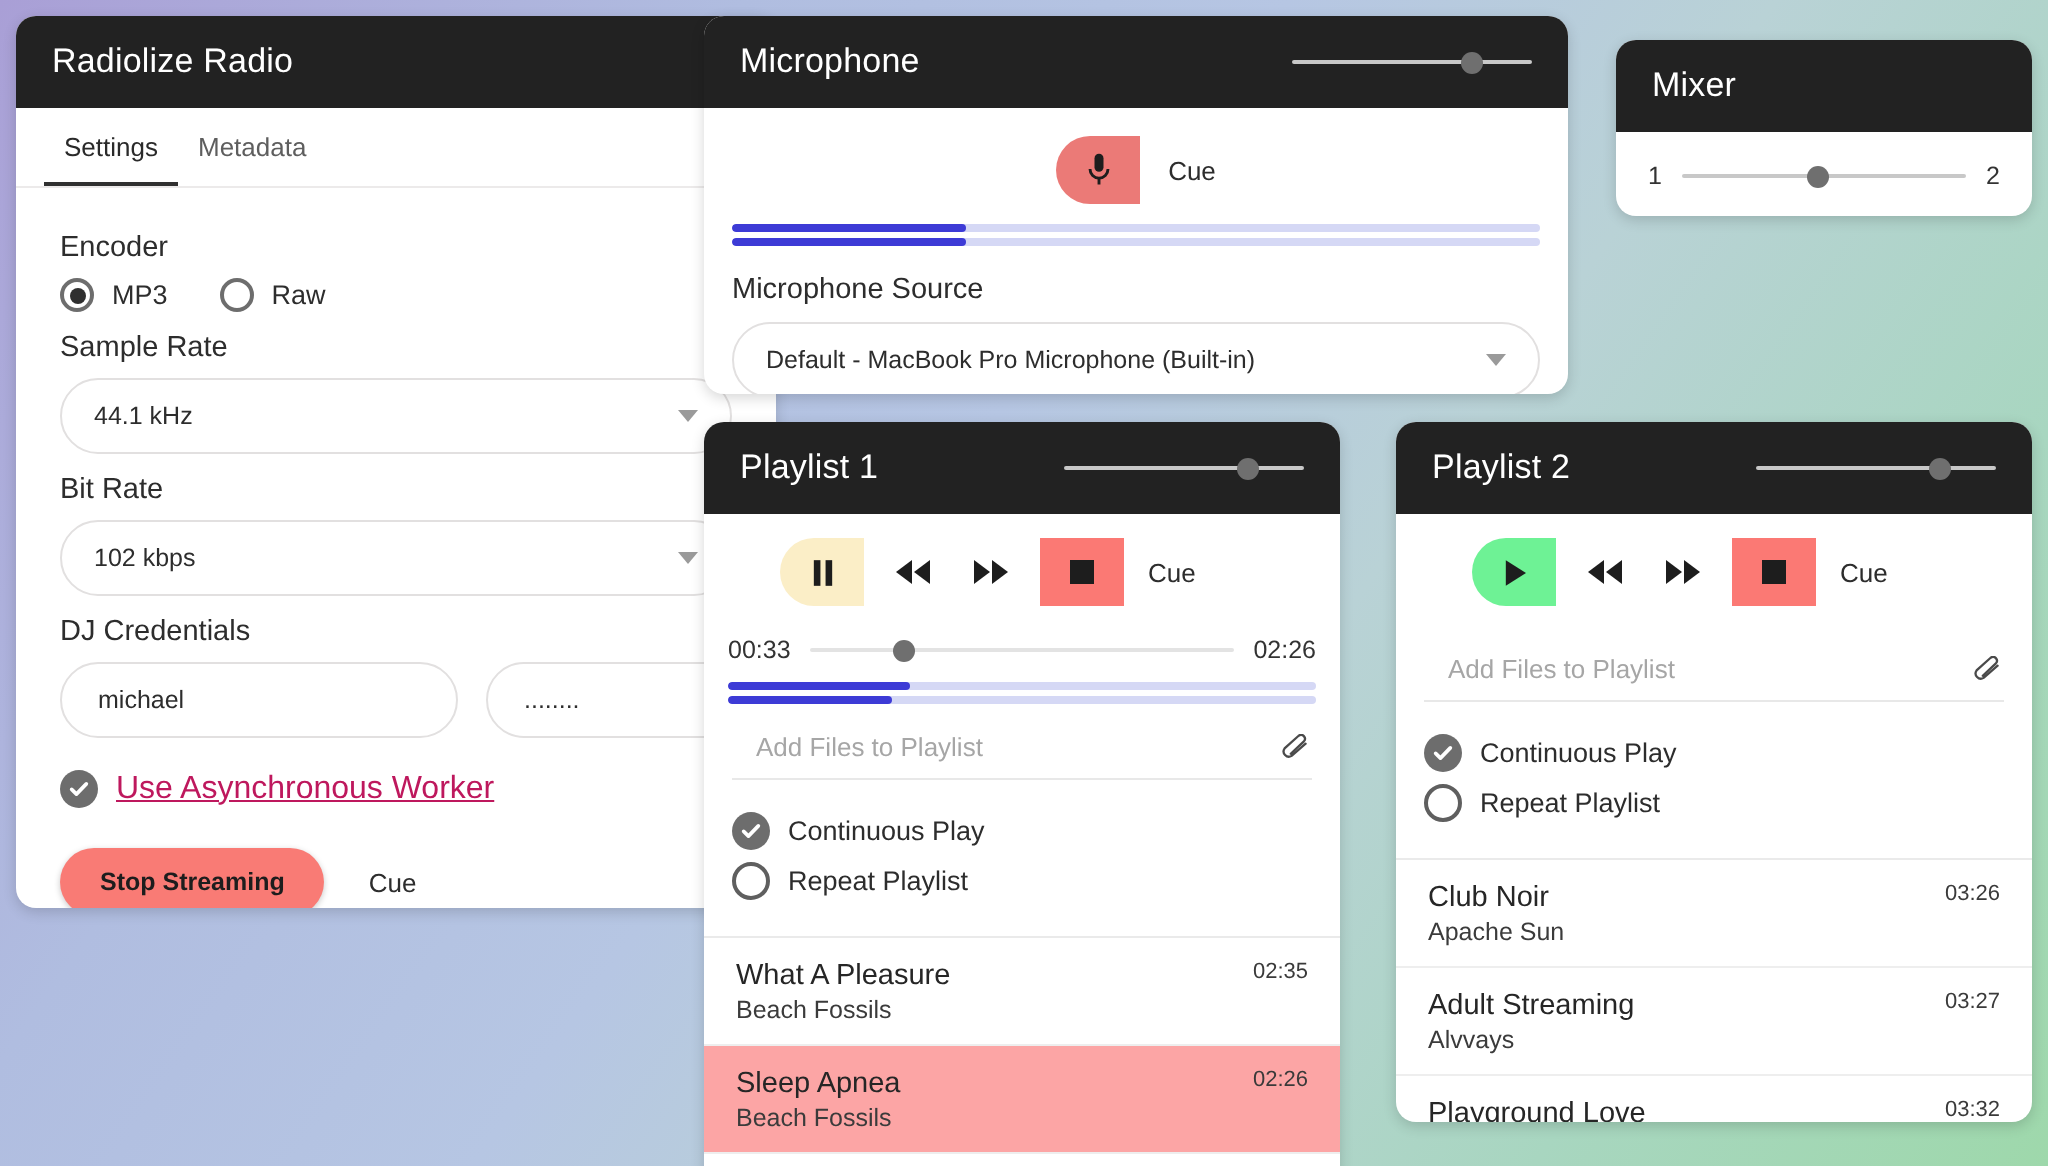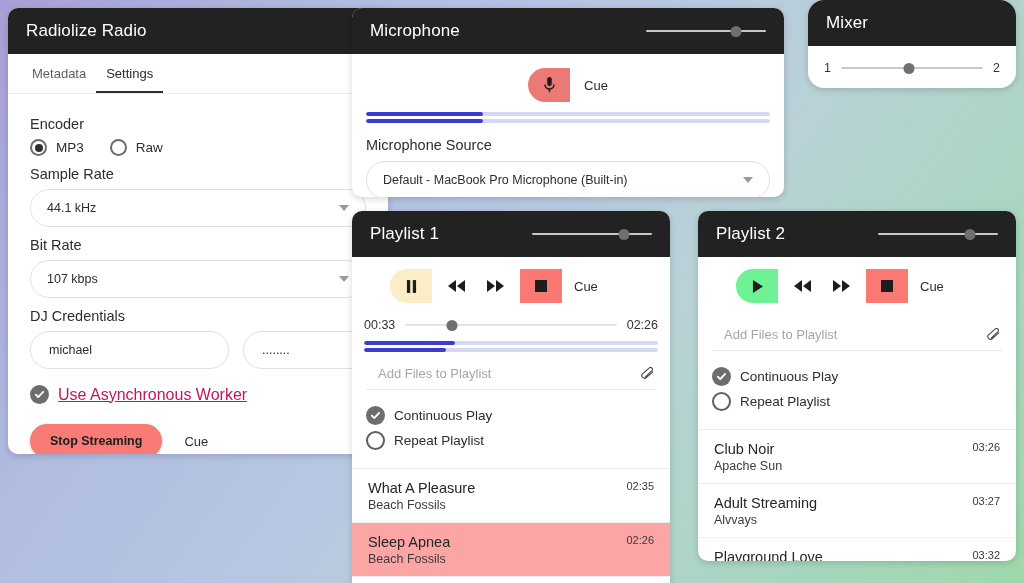--- a/index.html
+++ b/index.html
@@ -171,21 +171,21 @@
     height: 4px;
     background: #d5d8f5;
     border-radius: 2px;
     overflow: hidden;
   }
   .level-bar > i { display: block; height: 100%; background: #3d3bd6; border-radius: 2px; }
   .mic-src-label { font-size: 14.5px; color: #2d2d2d; padding: 14px 14px 8px 14px; }
   .mic-select-wrap { padding: 0 14px 14px 14px; }
 
   
-  #panel-mixer { left: 808px; top: 0; width: 208px; height: 88px; border-radius: 16px; }
+  #panel-mixer { left: 808px; top: 20px; width: 208px; height: 88px; }
   .mixer-body { display: flex; align-items: center; gap: 10px; padding: 14px 16px 16px 16px; }
   .mixer-num { font-size: 12.5px; color: #333; }
   .mixer-slider { flex: 1; }
 
   
   #panel-pl1 { left: 352px; top: 211px; width: 318px; height: 432px; border-radius: 10px 10px 0 0; }
   #panel-pl2 { left: 698px; top: 211px; width: 318px; height: 350px; }
   .transport {
     display: flex; align-items: center; gap: 12px;
     padding: 12px 0 10px 38px;
@@ -237,22 +237,22 @@
 </style>
 </head>
 <body>
 
 <div class="panel" id="panel-settings">
   <div class="panel-head">
     <div class="panel-title">Radiolize Radio</div>
   </div>
 
   <div class="tabs">
+    <div class="tab active">Settings</div>
     <div class="tab">Metadata</div>
-    <div class="tab active">Settings</div>
   </div>
 
   <div class="body-pad">
     <div class="field-label">Encoder</div>
     <div class="radio-row">
       <label class="radio">
         <span class="radio-circle on"></span>
         <span>MP3</span>
       </label>
       <label class="radio">
@@ -262,21 +262,21 @@
     </div>
 
     <div class="field-label">Sample Rate</div>
     <div class="select">
       <span class="val">44.1 kHz</span>
       <span class="caret"></span>
     </div>
 
     <div class="field-label">Bit Rate</div>
     <div class="select">
-      <span class="val">107 kbps</span>
+      <span class="val">102 kbps</span>
       <span class="caret"></span>
     </div>
 
     <div class="field-label">DJ Credentials</div>
     <div class="cred-row">
       <input class="text-input" type="text" value="michael" style="">
       <input class="text-input" type="text" value="........" style="">
     </div>
 
     <div class="check-row">

